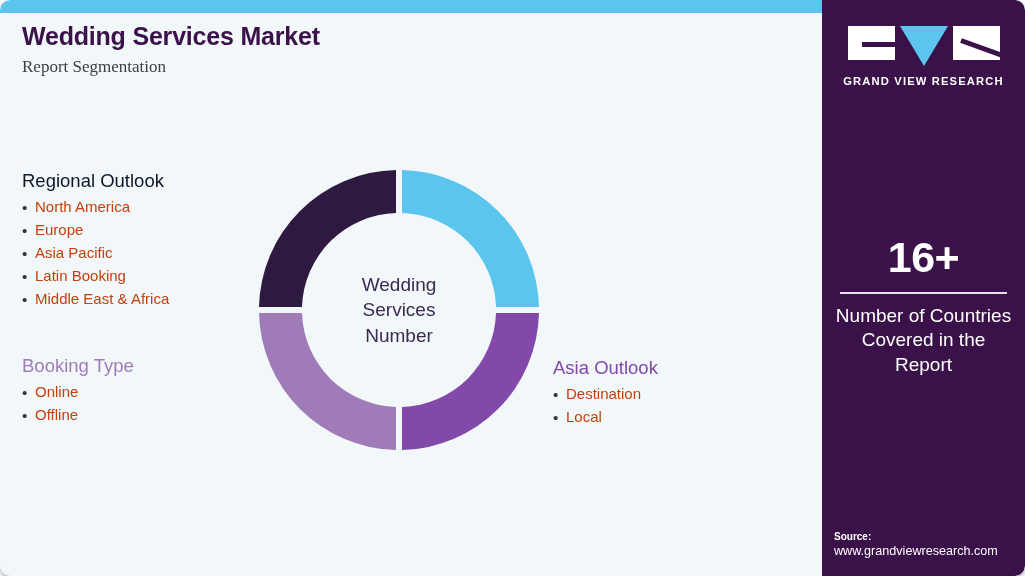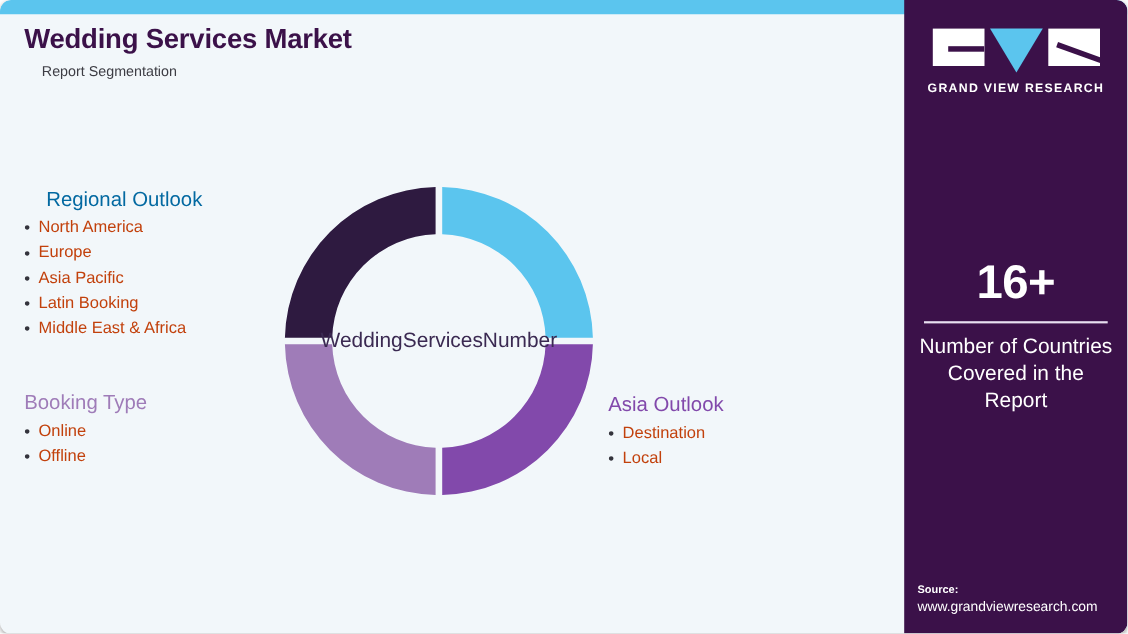--- a/index.html
+++ b/index.html
@@ -46,45 +46,46 @@
   }
   .title {
     font-size: 25px;
     font-weight: bold;
     color: #3b1149;
     letter-spacing: -0.2px;
     line-height: 1.15;
     margin: 0;
   }
   .subtitle {
-    font-size: 13px;
+    font-size: 17px;
     color: #3d3d44;
-    margin: 6px 0 0 16px;
+    margin: 6px 0 0 0;
     line-height: 1.2;
+    font-family: Liberation Serif, serif;
   }
 
   
   .col {
     position: absolute;
   }
   .col-left  { left: 22px;  width: 230px; }
   .col-right { left: 553px; width: 262px; }
 
   .block-regional { top: 170px; }
   .block-booking  { top: 355px; }
   .block-service  { top: 170px; }
   .block-type     { top: 357px; }
 
   .seg-heading {
     font-size: 18.5px;
     margin: 0 0 4px 0;
     line-height: 1.2;
     font-weight: normal;
   }
-  .h-regional { color: #0369a1; margin-left: 20px; }
+  .h-regional { color: #0f172a; }
   .h-booking  { color: #9f7cb8; }
   .h-service  { color: #5bc5ee; }
   .h-type     { color: #8249ab; }
 
   .seg-list {
     list-style: none;
     margin: 0;
     padding: 0;
   }
   .seg-list li {
@@ -116,21 +117,21 @@
     width: 286px;
     height: 286px;
   }
   .donut-center {
     position: absolute;
     left: 0;
     top: 0;
     width: 286px;
     height: 286px;
     display: flex;
-    flex-direction: row;
+    flex-direction: column;
     align-items: center;
     justify-content: center;
     pointer-events: none;
   }
   .donut-center span {
     font-size: 19px;
     color: #3b2a52;
     line-height: 1.35;
     text-align: center;
   }

